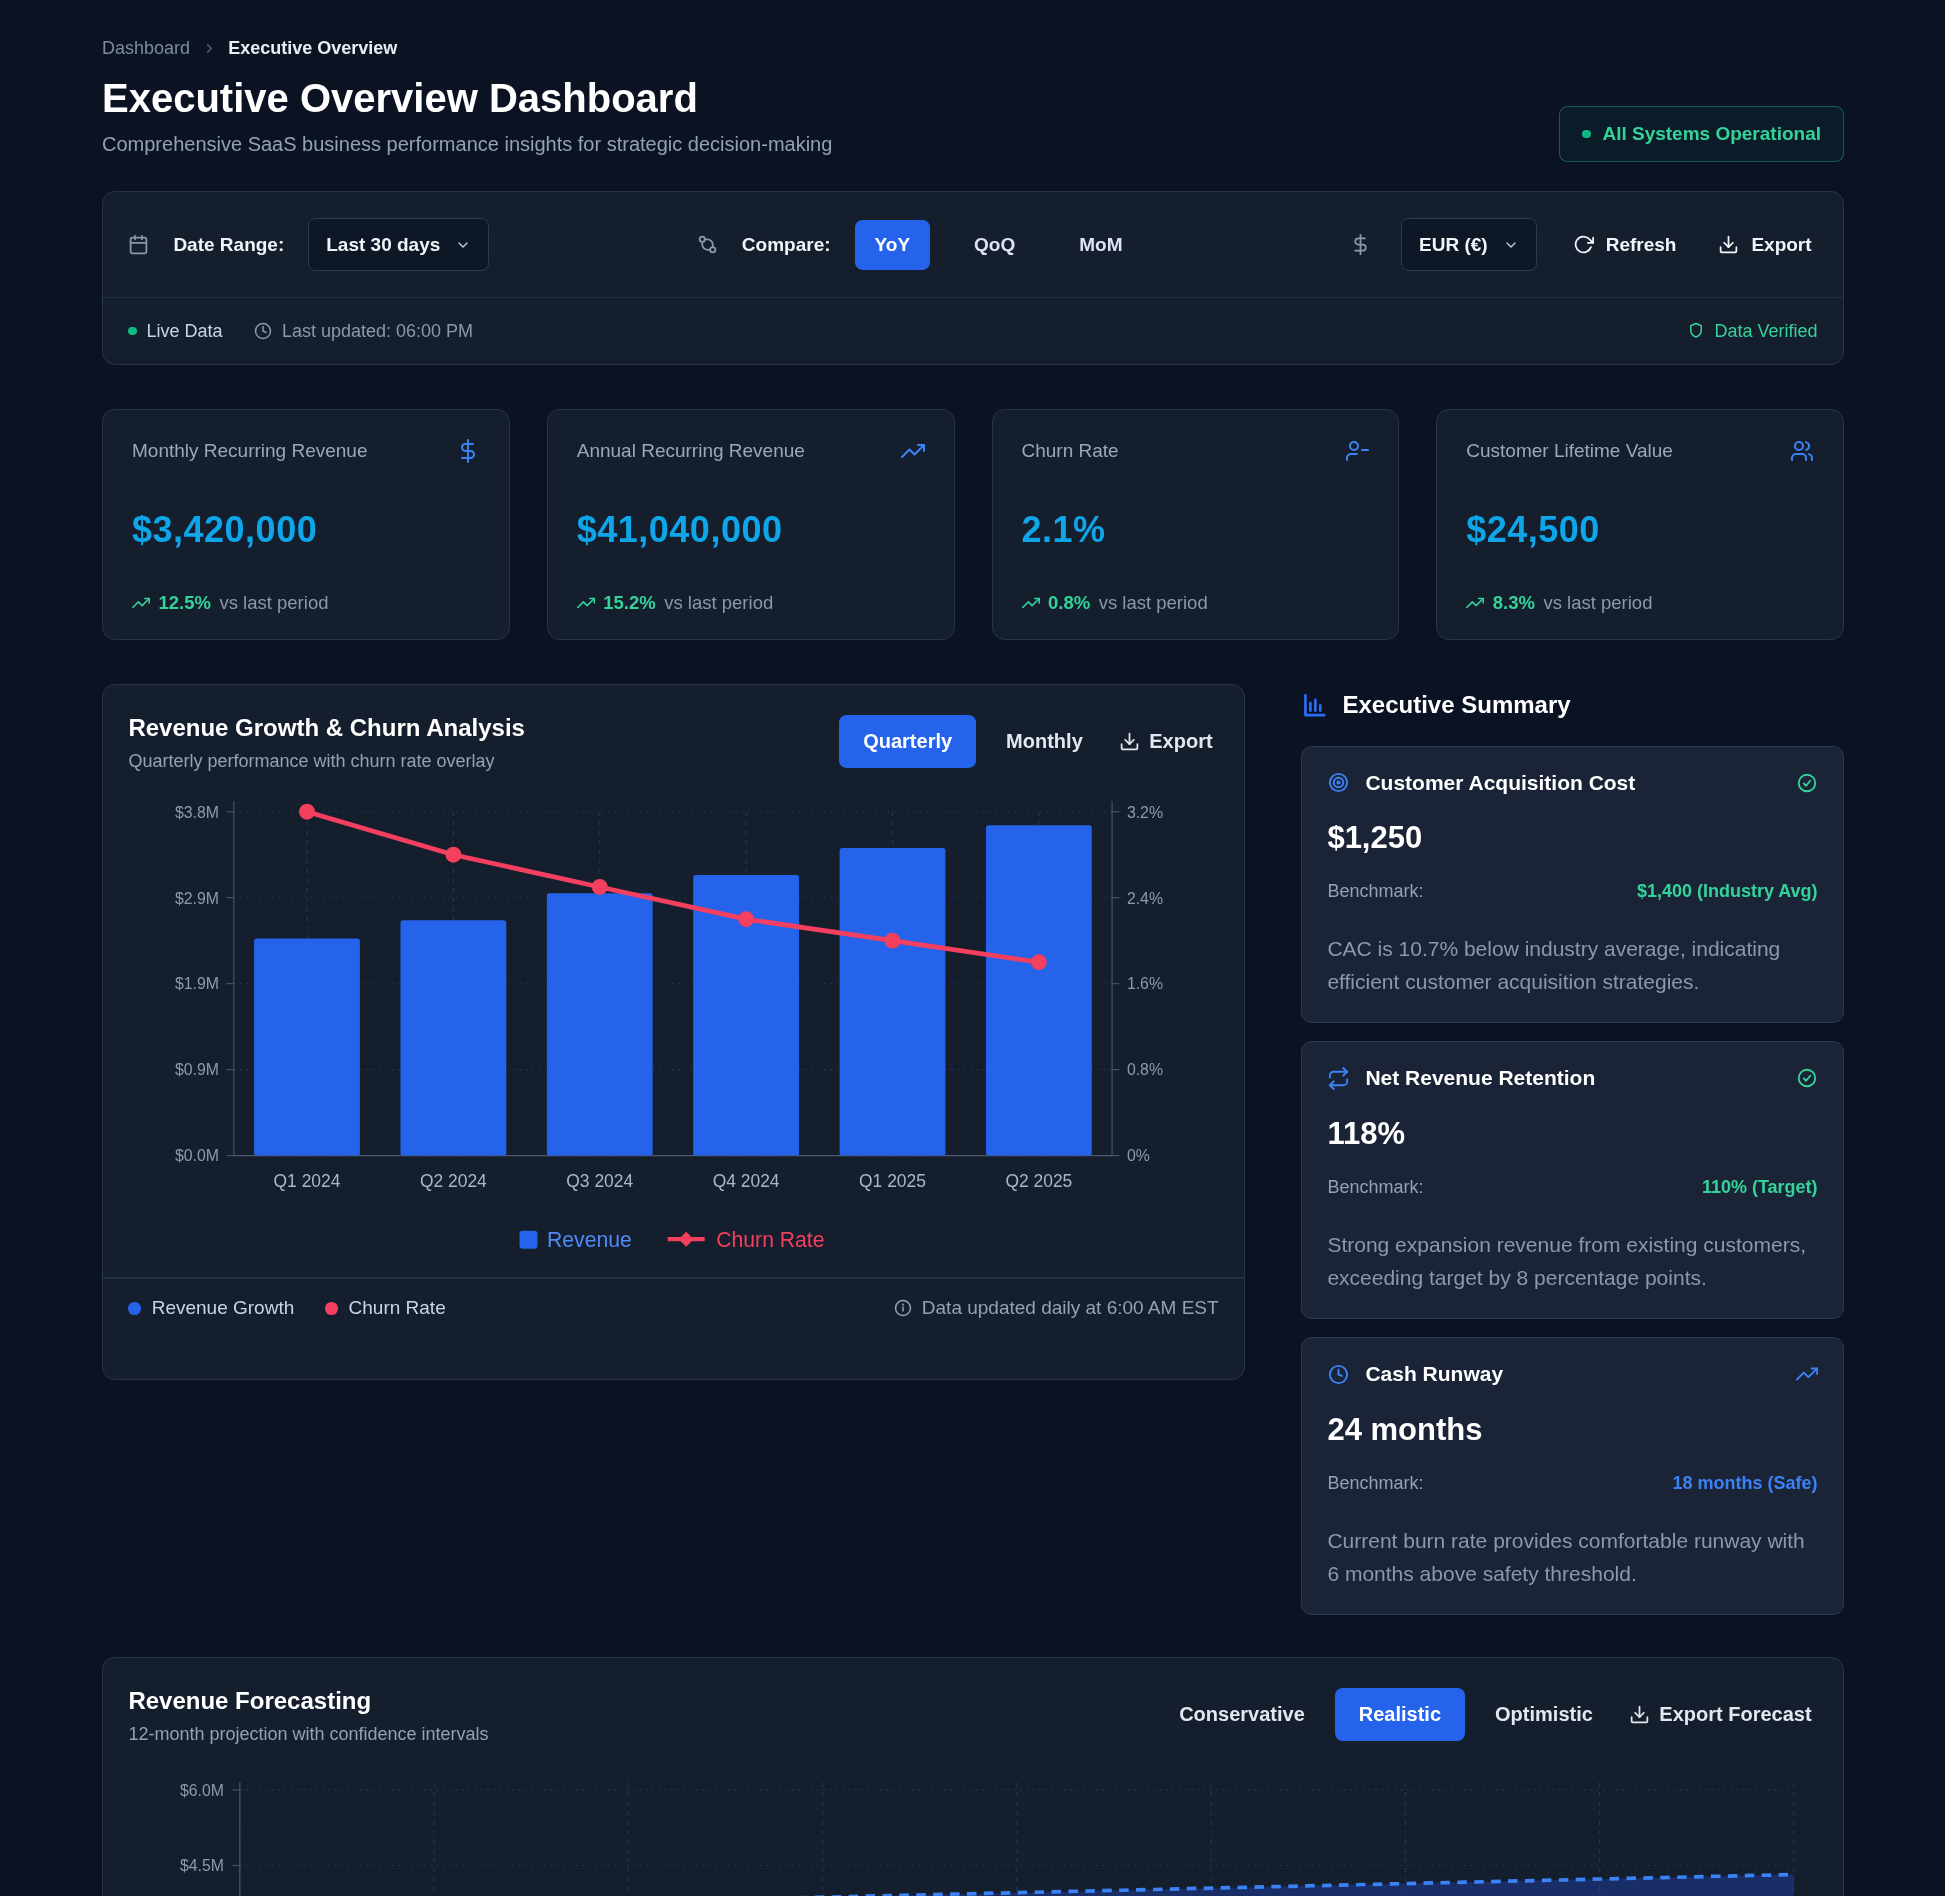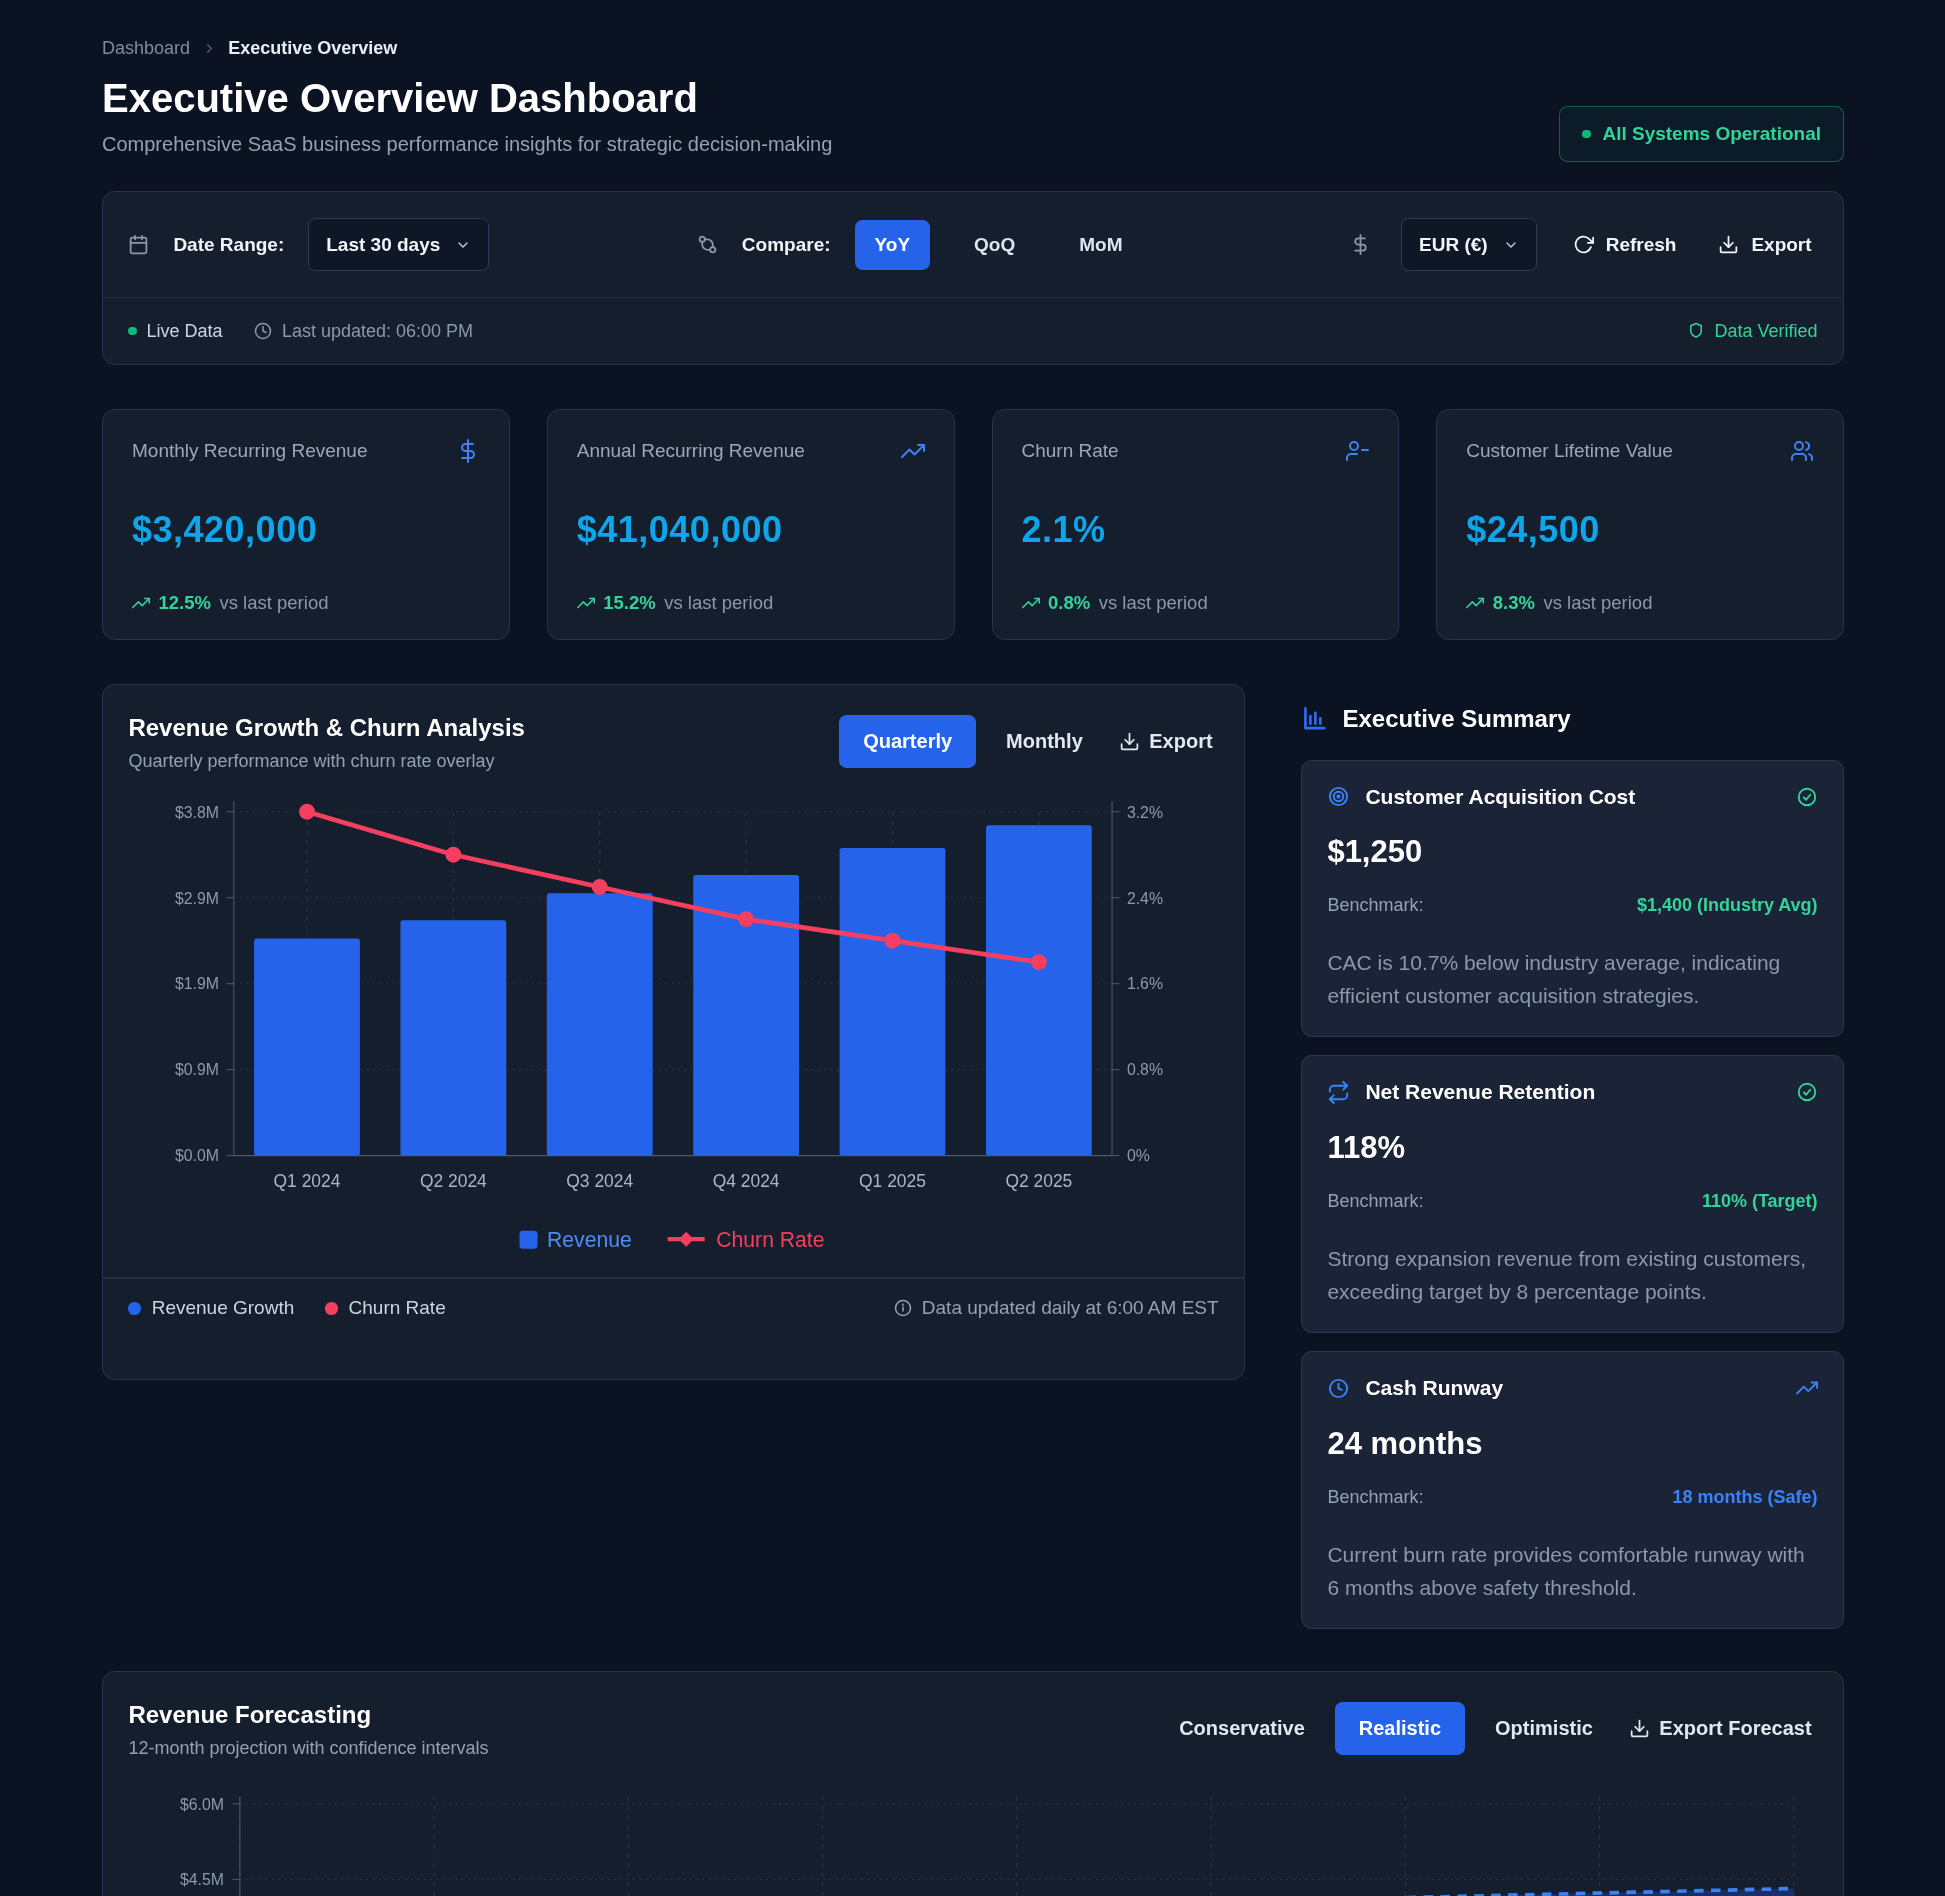--- a/index.html
+++ b/index.html
@@ -79,21 +79,21 @@
   .axisline{stroke:#4b586f;stroke-width:2;fill:none}
   .chart-foot-divider{height:1.1px;background:#222e44;margin:10.6px -25.4px 0}
   .chart-foot{display:flex;justify-content:space-between;align-items:center;height:51px;margin-top:4.2px}
   .foot-legend{display:flex;align-items:center;gap:31px;font-size:19px;color:#cbd5e1}
   .leg-item{display:flex;align-items:center;gap:10.6px}
   .leg-dot{width:12.7px;height:12.7px;border-radius:50%;flex:none}
   .foot-note{display:flex;align-items:center;gap:9.5px;color:#93a1b5;font-size:19px}
 
   
   .summary-col{flex:1}
-  .summary-head{display:flex;gap:15px;margin:21px 0 0}
+  .summary-head{display:flex;align-items:center;gap:15px;margin:7px 0 0}
   .summary-title{font-size:24px;font-weight:bold;color:#fff;margin:0}
   .sum-ic{width:26.5px;height:26.5px;color:#2b6cf6;stroke-width:2.4}
   .summary-card{background:#1a2436;border:1.1px solid #2b3850;border-radius:10.6px;padding:24px 25.4px;margin-top:18px}
   .summary-card.first{margin-top:26.5px}
   .sc-head{display:flex;justify-content:space-between;align-items:center}
   .sc-title-wrap{display:flex;align-items:center;gap:15px}
   .sc-title{font-size:21px;font-weight:bold;color:#fff}
   .sc-ic{width:23px;height:23px;color:#3b82f6}
   .sc-status-ic{width:22px;height:22px}
   .green-ic{color:#34d399}

